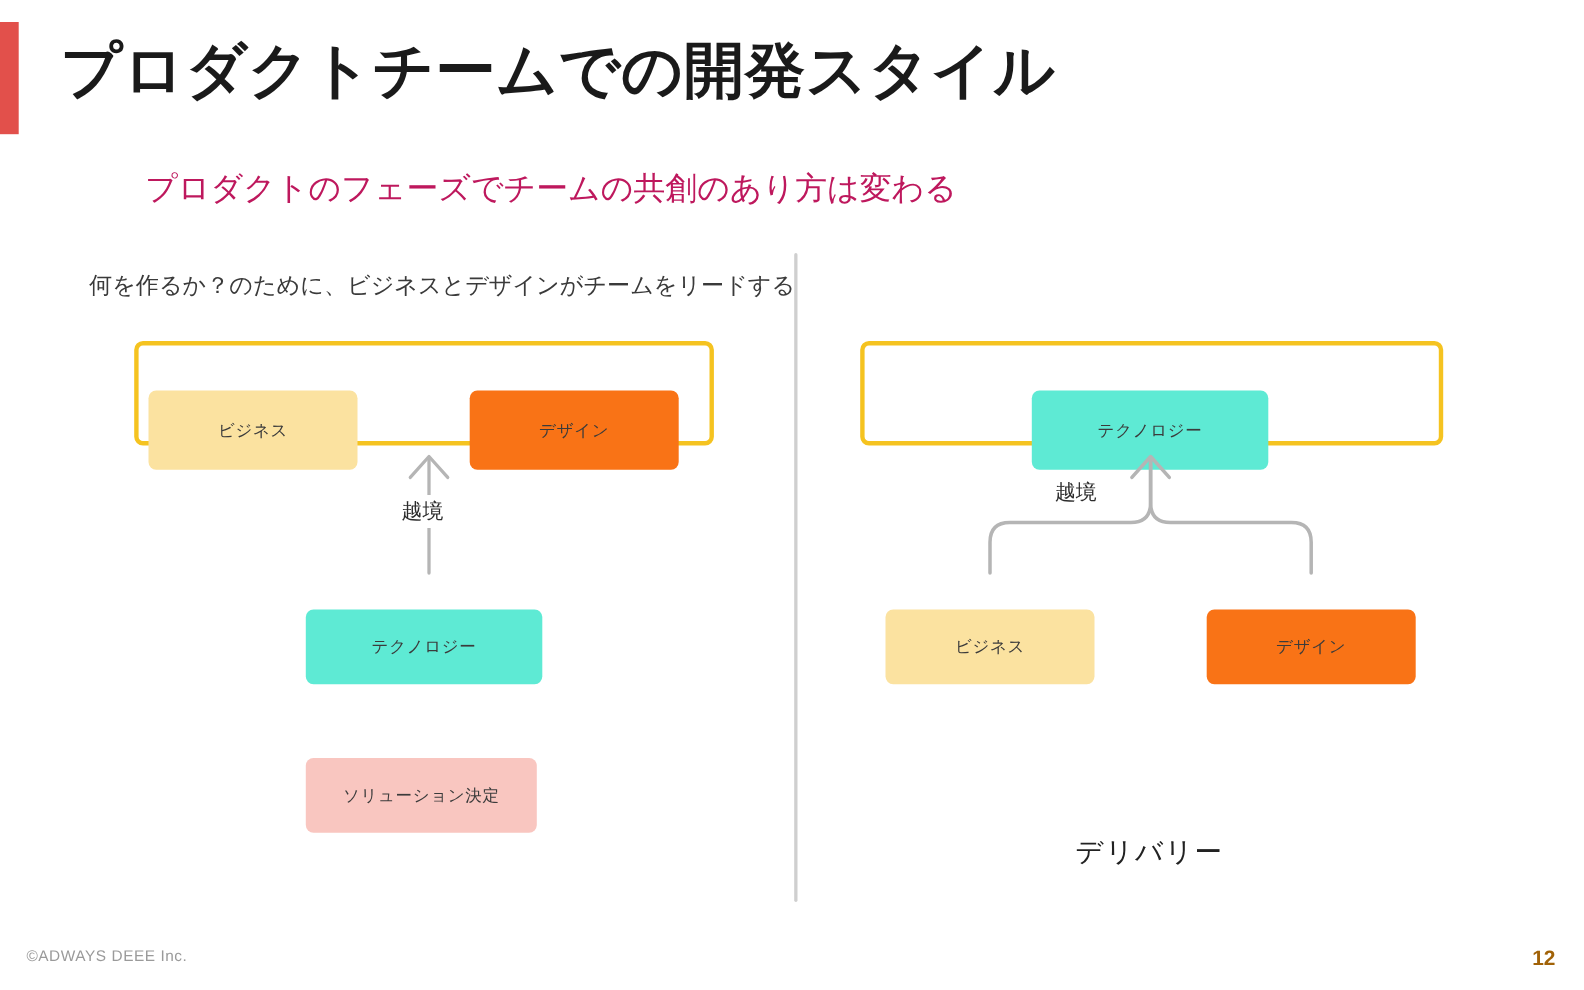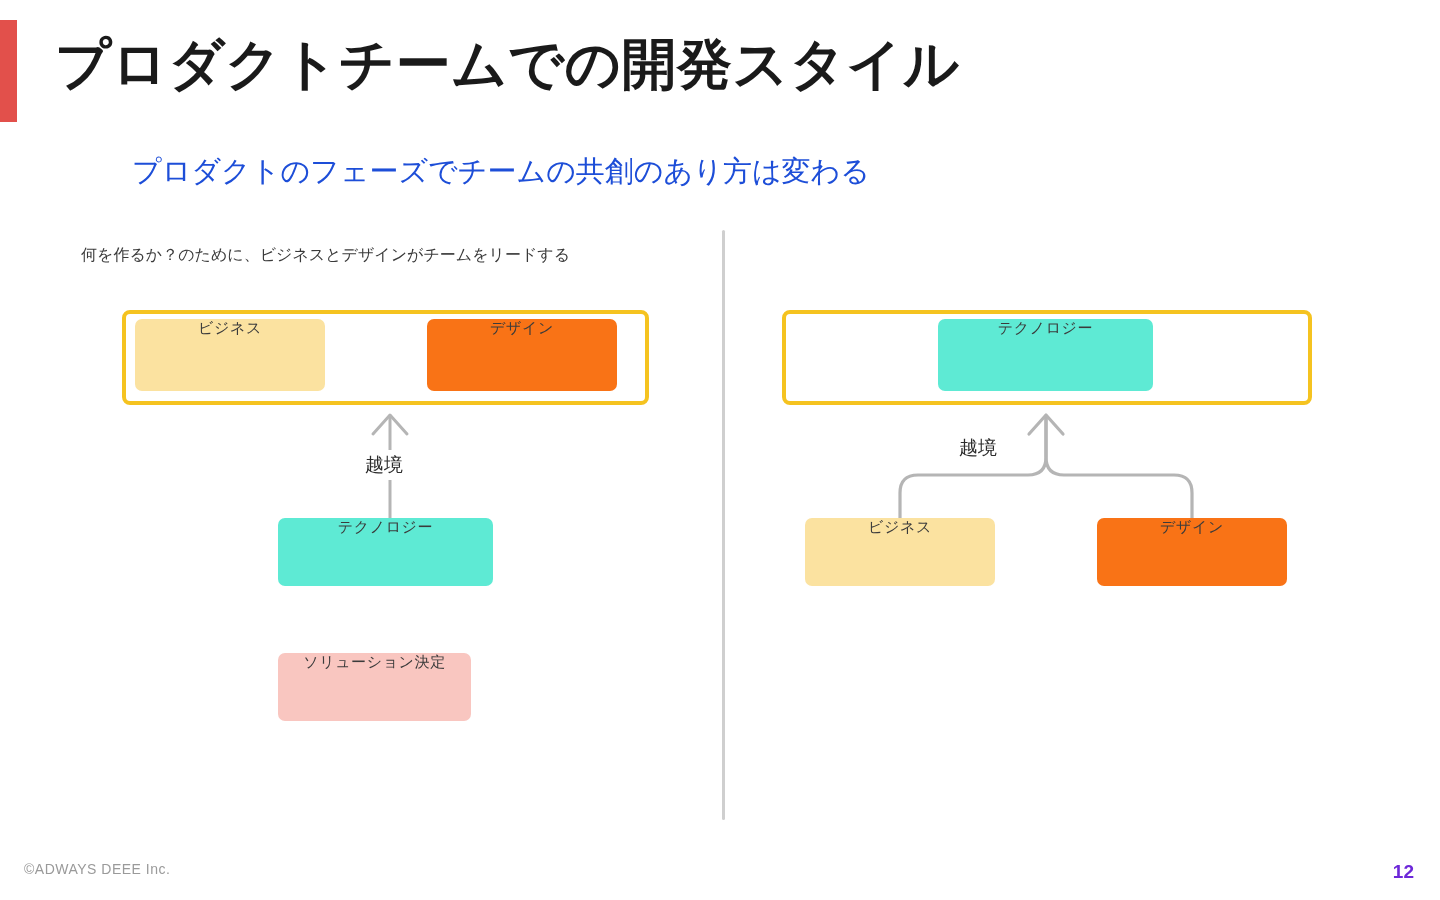--- a/index.html
+++ b/index.html
@@ -35,21 +35,21 @@
     color: #1a1a1a;
     white-space: nowrap;
     line-height: 1.1;
   }
   .slide-subtitle {
     position: absolute;
     left: 132px;
     top: 152px;
     font-size: 29px;
     font-weight: 400;
-    color: #1d4ed8;
+    color: #be185d;
     white-space: nowrap;
   }
 
   
   .center-divider {
     position: absolute;
     left: 722px;
     top: 230px;
     width: 3px;
     height: 590px;
@@ -62,21 +62,21 @@
     position: absolute;
     top: 235px;
     height: 580px;
   }
   .column.left  { left: 60px;  width: 640px; }
   .column.right { left: 760px; width: 620px; }
 
   .col-header {
     position: absolute;
     top: 10px;
-    font-size: 16px;
+    font-size: 21px;
     color: #3a3a3a;
     white-space: nowrap;
     font-family: Liberation Serif, serif;
   }
   .column.left  .col-header { left: 21px; }
   .column.right .col-header { left: 25px; }
 
   
   .band {
     position: absolute;
@@ -88,37 +88,38 @@
     box-sizing: border-box;
   }
   .column.left  .band { left: 62px; width: 527px; }
   .column.right .band { left: 22px; width: 530px; }
 
   
   .chip {
     position: absolute;
     border-radius: 7px;
     display: flex;
-    align-items: flex-start;
+    align-items: center;
     justify-content: center;
     font-size: 15px;
     color: #3b3b3b;
     letter-spacing: 0.6px;
     box-sizing: border-box;
+    margin-top: 36px;
   }
   .chip.business   { background: #FBE2A0; }
   .chip.design     { background: #f97316; }
   .chip.technology { background: #5eead4; }
   .chip.outcome    { background: #F9C6C0; }
 
   
   .l-business   { left: 75px;  top: 84px;  width: 190px; height: 72px; }
   .l-design     { left: 367px; top: 84px;  width: 190px; height: 72px; }
   .l-technology { left: 218px; top: 283px; width: 215px; height: 68px; }
-  .l-outcome    { left: 218px; top: 418px; width: 193px; height: 68px; }
+  .l-outcome    { left: 218px; top: 418px; width: 210px; height: 68px; }
 
   
   .r-technology { left: 178px; top: 84px;  width: 215px; height: 72px; }
   .r-business   { left: 45px;  top: 283px; width: 190px; height: 68px; }
   .r-design     { left: 337px; top: 283px; width: 190px; height: 68px; }
   .r-outcome    { left: 178px; top: 418px; width: 215px; height: 68px; }
 
   
   .connector {
     position: absolute;
@@ -159,21 +160,21 @@
     font-size: 14px;
     color: #9a9a9a;
     letter-spacing: 0.5px;
   }
   .footer-pagenum {
     position: absolute;
     right: 26px;
     top: 861px;
     font-size: 19px;
     font-weight: 700;
-    color: #6d28d9;
+    color: #a16207;
   }
 </style>
 </head>
 <body>
 
 <div class="title-accent"></div>
 <div class="slide-title">プロダクトチームでの開発スタイル</div>
 <div class="slide-subtitle">プロダクトのフェーズでチームの共創のあり方は変わる</div>
 
 <div class="center-divider"></div>
@@ -228,16 +229,17 @@
 
   <div class="chip business r-business">
     <span>ビジネス</span>
   </div>
 
   <div class="chip design r-design">
     <span>デザイン</span>
   </div>
 
 
+  <div class="phase-label">デリバリー</div>
 </div>
 
 <div class="footer-copyright">©ADWAYS DEEE Inc.</div>
 <div class="footer-pagenum">12</div>
 
 </body></html>

